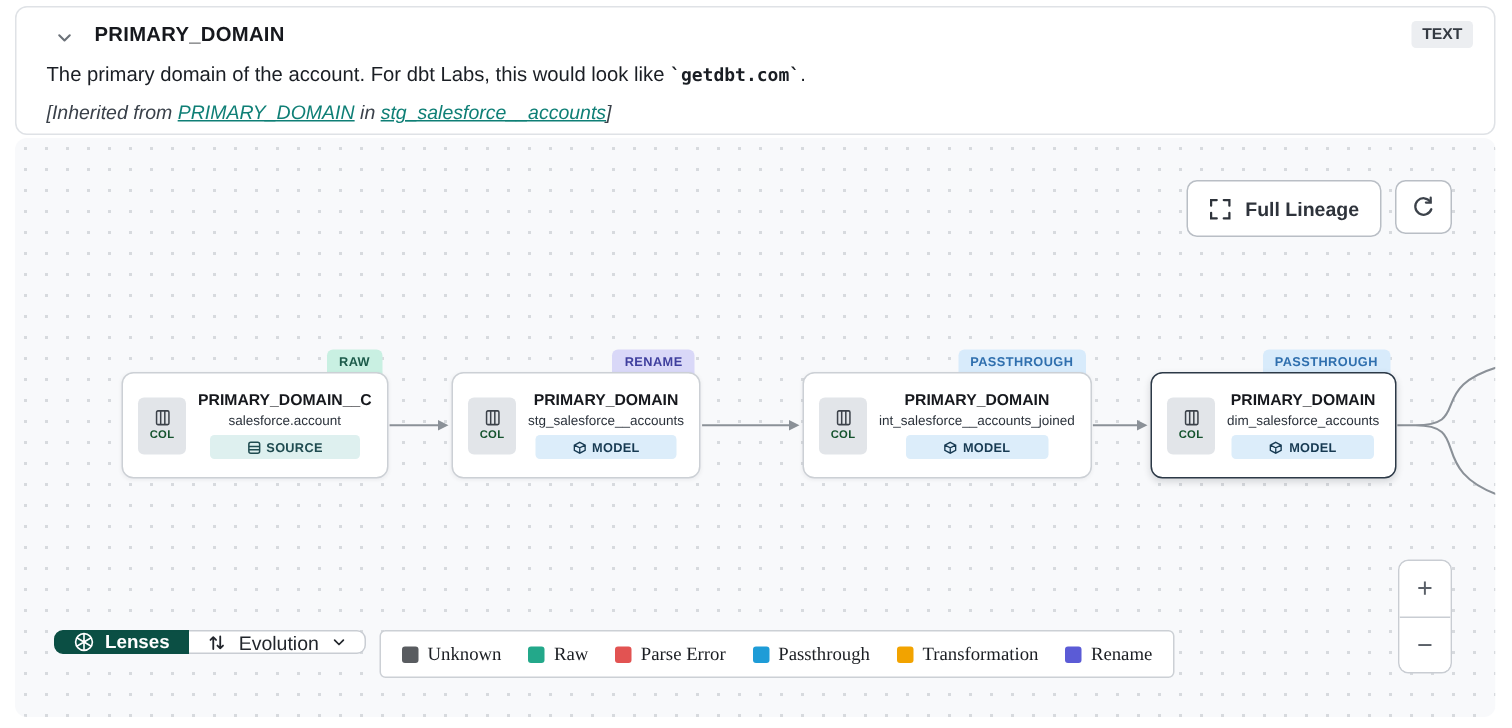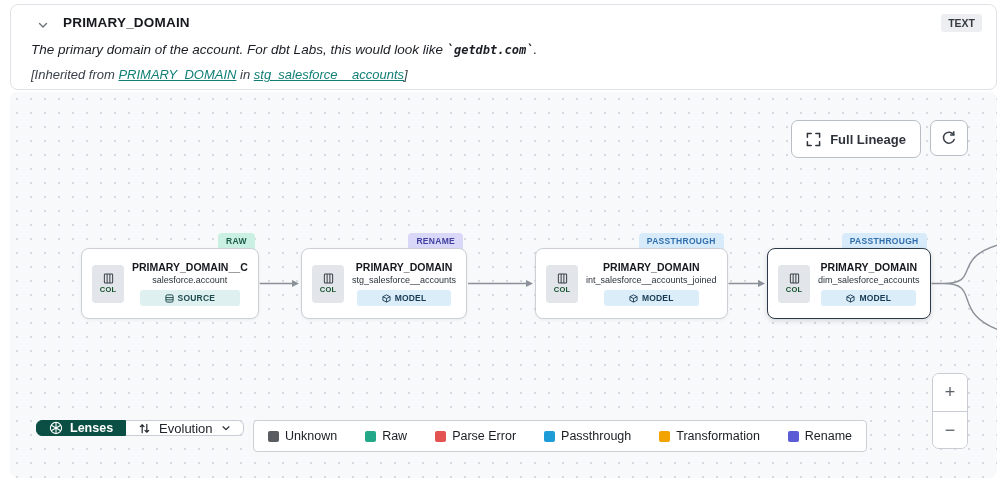--- a/index.html
+++ b/index.html
@@ -8,21 +8,21 @@
 
   
   .header-card { position:absolute; left:10px; top:4px; width:987px; height:86px;
                  background:#fff; border:1px solid #dfe2e6; border-radius:8px; }
   .chev-btn { position:absolute; left:26px; top:12px; width:16px; height:16px;
               background:none; border:none; cursor:pointer; color:#6b7178; }
   .hdr-title { position:absolute; left:52px; top:10px; font-size:13.5px; font-weight:700;
                color:#16181d; letter-spacing:.2px; }
   .type-badge { position:absolute; right:14px; top:9px; background:#eceef1; color:#343a42;
                 font-size:10.5px; font-weight:700; padding:3px 7px; border-radius:3px; }
-  .hdr-desc { position:absolute; left:20px; top:37px; font-size:13.5px; font-style:italic;
+  .hdr-desc { position:absolute; left:20px; top:37px; font-size:13.5px; 
               color:#1a1e24; white-space:nowrap; }
   .hdr-desc code { font-family:"DejaVu Sans Mono", monospace; font-size:12px; font-weight:700; }
   .hdr-inherited { position:absolute; left:20px; top:62px; font-size:13px; font-style:italic;
                    color:#3a414a; white-space:nowrap; }
   .hdr-inherited a { color:#0f7f76; text-decoration:underline; cursor:pointer; }
 
   
   .canvas { position:absolute; left:10px; top:92px; width:987px; height:386px;
             background-color:#f8f9fb; border-radius:8px; overflow:hidden;
             background-image:radial-gradient(circle, #d7dade 1px, transparent 1.2px);
@@ -65,21 +65,21 @@
   .lens-bar { position:absolute; left:26px; top:328px; display:flex; height:16px; }
   .lenses-btn { display:flex; align-items:center; gap:7px; padding:0 12px; background:#0b4f44;
                 color:#fff; font-size:12.5px; font-weight:700; border:1px solid #0b4f44;
                 border-radius:6px 0 0 6px; cursor:pointer; font-family:inherit; }
   .lens-select { display:flex; align-items:center; gap:8px; padding:0 12px; background:#fff;
                  border:1px solid #c9cdd3; border-left:none; border-radius:0 6px 6px 0;
                  font-size:13px; color:#22262c; cursor:pointer; font-family:inherit;text-align:right; }
 
   
   .legend { position:absolute; left:243px; top:328px; height:32px; display:flex; align-items:center;
-            gap:28px; padding:0 14px; background:#fff; border:1px solid #ccd0d5; border-radius:4px; }
+            gap:18px; padding:0 14px; background:#fff; border:1px solid #ccd0d5; border-radius:4px;font-family:Liberation Serif, serif; }
   .legend-item { display:flex; align-items:center; gap:6px; }
   .legend-swatch { width:11px; height:11px; border-radius:2px; }
   .legend-label { font-size:12.5px; color:#1b1e23; white-space:nowrap; }
 
   
   .zoom-ctrl { position:absolute; right:29px; top:281px; width:36px; border:1px solid #c9cdd3;
                border-radius:7px; background:#fff; overflow:hidden; }
   .zoom-btn { width:100%; height:37px; background:#fff; border:none; font-size:18px; color:#5a6068;
               cursor:pointer; display:flex; align-items:center; justify-content:center;
               font-family:inherit; }

